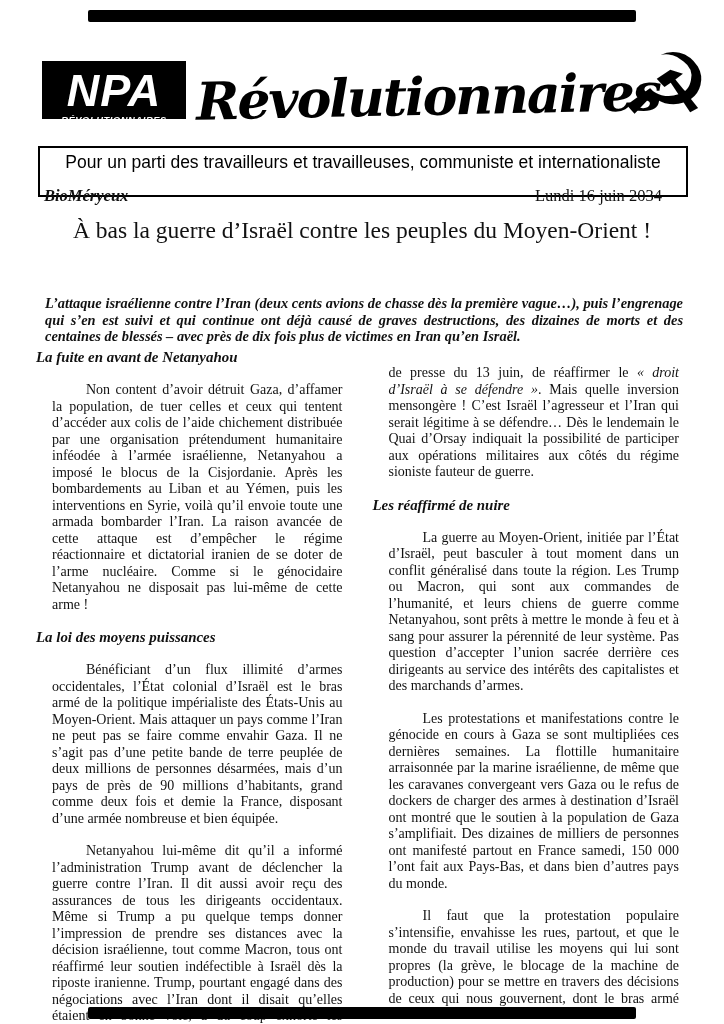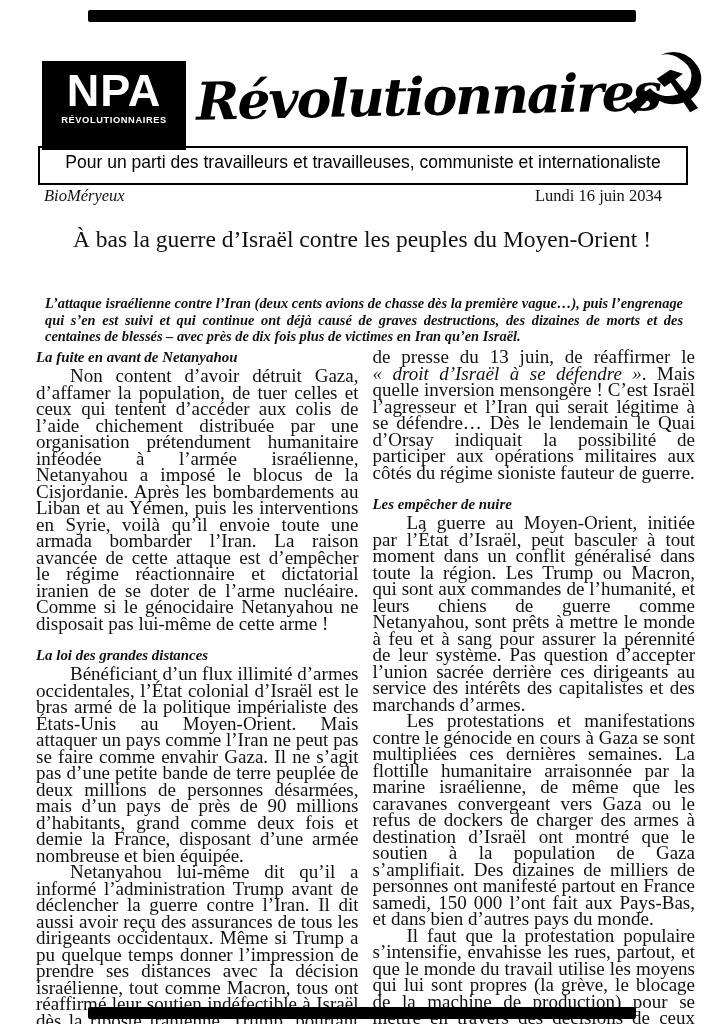--- a/index.html
+++ b/index.html
@@ -21,25 +21,26 @@
     background: #000000;
     border-radius: 2px;
   }
   .scan-bar.top { top: 10px; }
   .scan-bar.bottom { bottom: 5px; }
 
   
   .logo {
     position: absolute;
     left: 42px; top: 61px;
-    width: 144px; height: 89px;
+    width: 144px; height: 58px;
     background: #000000;
     color: #ffffff;
     text-align: center;
     font-family: "Liberation Sans", sans-serif;
+    font-style: italic;
   }
   .logo-npa {
     font-weight: bold;
     font-size: 45px;
     line-height: 1.0;
     letter-spacing: 1px;
     margin-top: 7px;
   }
   .logo-sub {
     font-size: 9.3px;
@@ -67,42 +68,42 @@
     font-size: 96px;
     line-height: 1;
     color: #000;
     transform: rotate(14deg);
   }
   .tagline-box {
     position: absolute;
     left: 38px; right: 36px; top: 146px;
     border: 2px solid #000000;
     text-align: center;
-    padding: 4px 2px 10px 2px;
+    padding: 4px 2px 22px 2px;
     font-family: "Liberation Sans", sans-serif;
     font-size: 17.5px;
     color: #000;
   }
   .meta-row {
     position: absolute;
     left: 44px; right: 62px; top: 186px;
     display: flex;
     justify-content: space-between;
     font-size: 16.5px;
   }
-  .meta-location { font-weight: normal; font-style: italic; }
+  .meta-location { font-weight: bold; font-style: italic; }
 
   
   .headline {
     position: absolute;
     left: 10px; right: 10px; top: 217px;
     text-align: center;
     font-size: 23.5px;
     font-weight: normal;
-    margin: 9px;
+    margin: 0;
     line-height: 1.15;
   }
   .subheadline {
     position: absolute;
     left: 10px; right: 10px; top: 249px;
     text-align: center;
     font-size: 17.8px;
     font-weight: normal;
     margin: 0;
     line-height: 1.2;
@@ -130,22 +131,22 @@
   .col { flex: 1 1 0; }
   .col h3 {
     margin: 15px 0 2px 0;
     font-size: 14.9px;
     font-style: italic;
     font-weight: bold;
     line-height: 1.15;
   }
   .col h3:first-child { margin-top: 0; }
   .col p {
-    margin: 0;
-    font-size: 19px;
+    margin: 16px;
+    font-size: 14px;
     line-height: 16.5px;
     text-align: justify;
     text-indent: 34px;
   }
   .col p.no-indent { text-indent: 0; }
   .q { font-style: italic; }
 </style>
 </head>
 <body>
 
@@ -171,27 +172,27 @@
   </div>
 
   <h1 class="headline">À bas la guerre d’Israël contre les peuples du Moyen-Orient&nbsp;!</h1>
 
   <p class="intro">L’attaque israélienne contre l’Iran (deux cents avions de chasse dès la première vague…), puis l’engrenage qui s’en est suivi et qui continue ont déjà causé de graves destructions, des dizaines de morts et des centaines de blessés – avec près de dix fois plus de victimes en Iran qu’en Israël.</p>
 
   <div class="body-columns">
     <div class="col col-left">
       <h3>La fuite en avant de Netanyahou</h3>
       <p>Non content d’avoir détruit Gaza, d’affamer la population, de tuer celles et ceux qui tentent d’accéder aux colis de l’aide chichement distribuée par une organisation prétendument humanitaire inféodée à l’armée israélienne, Netanyahou a imposé le blocus de la Cisjordanie. Après les bombardements au Liban et au Yémen, puis les interventions en Syrie, voilà qu’il envoie toute une armada bombarder l’Iran. La raison avancée de cette attaque est d’empêcher le régime réactionnaire et dictatorial iranien de se doter de l’arme nucléaire. Comme si le génocidaire Netanyahou ne disposait pas lui-même de cette arme&nbsp;!</p>
-      <h3>La loi des grandes distances</h3>
+      <h3>La loi des moyens puissances</h3>
       <p>Bénéficiant d’un flux illimité d’armes occidentales, l’État colonial d’Israël est le bras armé de la politique impérialiste des États-Unis au Moyen-Orient. Mais attaquer un pays comme l’Iran ne peut pas se faire comme envahir Gaza. Il ne s’agit pas d’une petite bande de terre peuplée de deux millions de personnes désarmées, mais d’un pays de près de 90 millions d’habitants, grand comme deux fois et demie la France, disposant d’une armée nombreuse et bien équipée.</p>
       <p>Netanyahou lui-même dit qu’il a informé l’administration Trump avant de déclencher la guerre contre l’Iran. Il dit aussi avoir reçu des assurances de tous les dirigeants occidentaux. Même si Trump a pu quelque temps donner l’impression de prendre ses distances avec la décision israélienne, tout comme Macron, tous ont réaffirmé leur soutien indéfectible à Israël dès la riposte iranienne. Trump, pourtant engagé dans des négociations avec l’Iran dont il disait qu’elles étaient en bonne voie, a du coup exhorté les dirigeants iraniens à accepter ses conditions sous peine de destruction. Macron s’est empressé, dans sa conférence</p>
     </div>
     <div class="col col-right">
       <p class="no-indent"><span>de presse du 13 juin, de réaffirmer le </span><span class="q">«&nbsp;droit d’Israël à se défendre&nbsp;»</span><span>. Mais quelle inversion mensongère&nbsp;! C’est Israël l’agresseur et l’Iran qui serait légitime à se défendre… Dès le lendemain le Quai d’Orsay indiquait la possibilité de participer aux opérations militaires aux côtés du régime sioniste fauteur de guerre.</span></p>
-      <h3>Les empêcher de nuire</h3>
+      <h3>Les réaffirmé de nuire</h3>
       <p>La guerre au Moyen-Orient, initiée par l’État d’Israël, peut basculer à tout moment dans un conflit généralisé dans toute la région. Les Trump ou Macron, qui sont aux commandes de l’humanité, et leurs chiens de guerre comme Netanyahou, sont prêts à mettre le monde à feu et à sang pour assurer la pérennité de leur système. Pas question d’accepter l’union sacrée derrière ces dirigeants au service des intérêts des capitalistes et des marchands d’armes.</p>
       <p>Les protestations et manifestations contre le génocide en cours à Gaza se sont multipliées ces dernières semaines. La flottille humanitaire arraisonnée par la marine israélienne, de même que les caravanes convergeant vers Gaza ou le refus de dockers de charger des armes à destination d’Israël ont montré que le soutien à la population de Gaza s’amplifiait. Des dizaines de milliers de personnes ont manifesté partout en France samedi, 150&nbsp;000 l’ont fait aux Pays-Bas, et dans bien d’autres pays du monde.</p>
       <p>Il faut que la protestation populaire s’intensifie, envahisse les rues, partout, et que le monde du travail utilise les moyens qui lui sont propres (la grève, le blocage de la machine de production) pour se mettre en travers des décisions de ceux qui nous gouvernent, dont le bras armé n’aura sinon aucune retenue.</p>
     </div>
   </div>
 
   <div class="scan-bar bottom"></div>
 
 </div>
 

